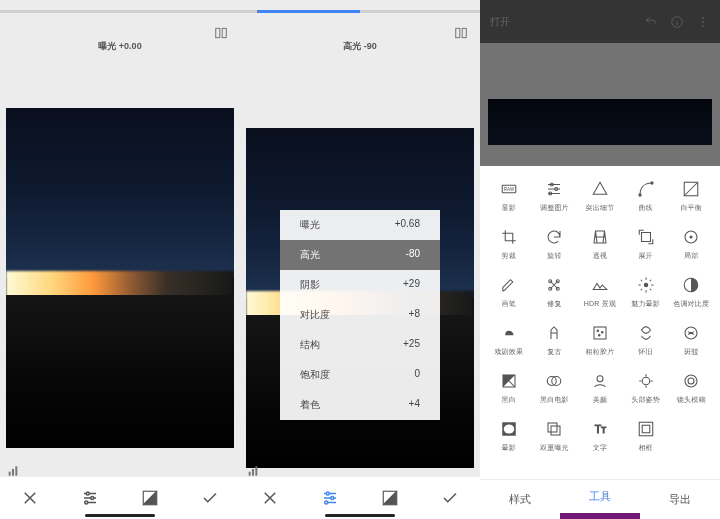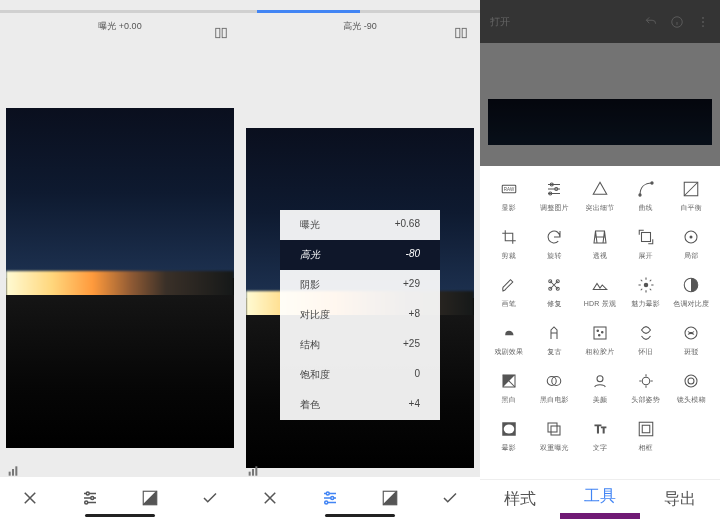--- a/index.html
+++ b/index.html
@@ -2,35 +2,35 @@
 <html><head>
 <meta charset="utf-8">
 <style>
   * { margin: 0; padding: 0; box-sizing: border-box; font-family: -apple-system, sans-serif; }
   body { width: 720px; height: 519px; display: flex; background: #fff; overflow: hidden; }
   .panel { position: relative; background: #ececec; display: flex; flex-direction: column; }
   .p1 { width: 240px; }
   .p2 { width: 240px; gap: 20px; }
   .p3 { width: 240px; background: #fff; }
 
-  .slider-area { height: 52px; position: relative; padding-top: 4px; }
+  .slider-area { height: 52px; position: relative; padding-top: 24px; font-weight: bold; }
   .slider-track { position: absolute; top: 10px; left: 0; right: 0; height: 3px; background: #d0d0d0; }
   .slider-fill { position: absolute; top: 10px; height: 3px; background: #4285f4; }
   .slider-label { text-align: center; font-size: 9px; color: #555; margin-top: 16px; }
   .compare { position: absolute; right: 12px; top: 26px; width: 14px; height: 14px; }
   .compare svg { width: 14px; height: 14px; stroke: #666; fill: none; }
 
   .photo-wrap { margin: 56px 6px 0 6px; height: 340px; position: relative; overflow: hidden; background: #000; }
   .sky { position: absolute; top: 0; left: 0; right: 0; height: 50%; background: linear-gradient(180deg, #0a0f1e 0%, #0e1a30 50%, #1d3150 100%); }
   .horizon { position: absolute; top: 48%; left: 0; right: 0; height: 10%; background: linear-gradient(90deg, #fffbd4 0%, #ffd77d 20%, #ff9a3c 38%, #8f5a34 55%, #3a3028 70%, #151818 100%); filter: blur(1.2px); }
   .ground { position: absolute; top: 55%; left: 0; right: 0; bottom: 0; background: linear-gradient(180deg, #151515 0%, #060606 60%, #000 100%); }
 
   .param-popup { position: absolute; left: 50%; transform: translateX(-50%); top: 210px; width: 160px; background: rgba(255,255,255,0.92); font-size: 10px; }
   .param-row { display: flex; justify-content: space-between; padding: 8px 20px; color: #444; }
-  .param-row.active { background: #0f172a; color: #fff; font-style: italic; }
+  .param-row.active { background: #737373; color: #fff; }
 
   .histo { position: absolute; left: 8px; bottom: 44px; width: 16px; height: 12px; }
   .histo svg { width: 16px; height: 12px; }
 
   .bottom-bar { position: absolute; bottom: 0; left: 0; right: 0; height: 42px; background: #fff; display: flex; align-items: center; justify-content: space-around; }
   .bb-icon { width: 18px; height: 18px; display: flex; align-items: center; justify-content: center; color: #555; }
   .bb-icon.active { color: #4285f4; }
   .bb-icon svg { width: 18px; height: 18px; }
   .home-ind { position: absolute; bottom: 2px; left: 50%; transform: translateX(-50%); width: 70px; height: 3px; background: #222; border-radius: 2px; }
 
@@ -44,21 +44,21 @@
   .p3-dim { position:absolute; top:0; left:0; right:0; height:166px; background: rgba(0,0,0,0.55); }
 
   .tools-panel { position: absolute; top: 166px; left: 0; right: 0; bottom: 0; background: #fff; }
   .tool-grid { display: grid; grid-template-columns: repeat(5,1fr); gap: 0; padding: 14px 6px 0 6px; }
   .tool-cell { display: flex; flex-direction: column; align-items: center; height: 48px; }
   .tool-ico { width: 18px; height: 18px; color: #555; display:flex; justify-content:center;}
   .tool-ico svg { width: 18px; height: 18px; stroke: #555; fill: none; stroke-width: 1.4; }
   .tool-lbl { font-size: 7px; color: #666; margin-top: 5px; letter-spacing: 0.2px; }
 
   .p3-bottom { position: absolute; bottom: 0; left: 0; right: 0; height: 40px; display: flex; border-top: 1px solid #eee; background:#fff;}
-  .p3-tab { flex: 1; display: flex; align-items: center; justify-content: center; font-size: 16px; color: #555; }
+  .p3-tab { flex: 1; display: flex; align-items: center; justify-content: center; font-size: 11px; color: #555; }
   .p3-tab.active { color: #4285f4; border-bottom: 6px solid #701a75; }
 </style>
 </head>
 <body>
 
 <div class="panel p1">
   <div class="slider-area">
     <div class="slider-track"></div>
     <div class="slider-label">曝光 +0.00</div>
     <div class="compare">

